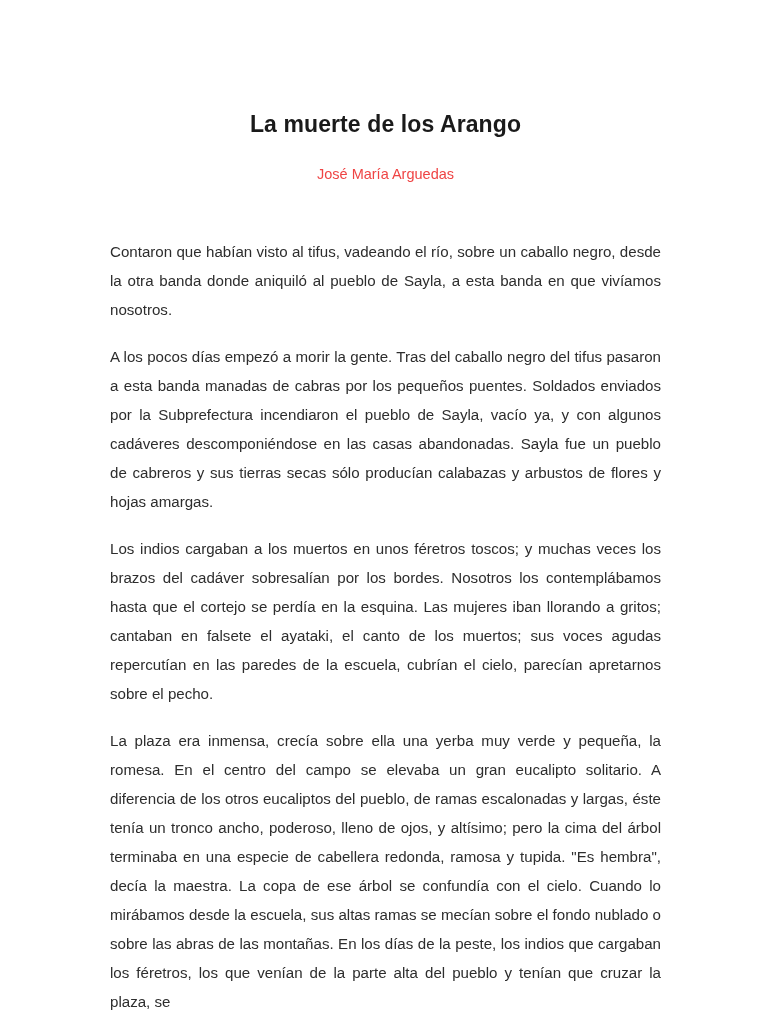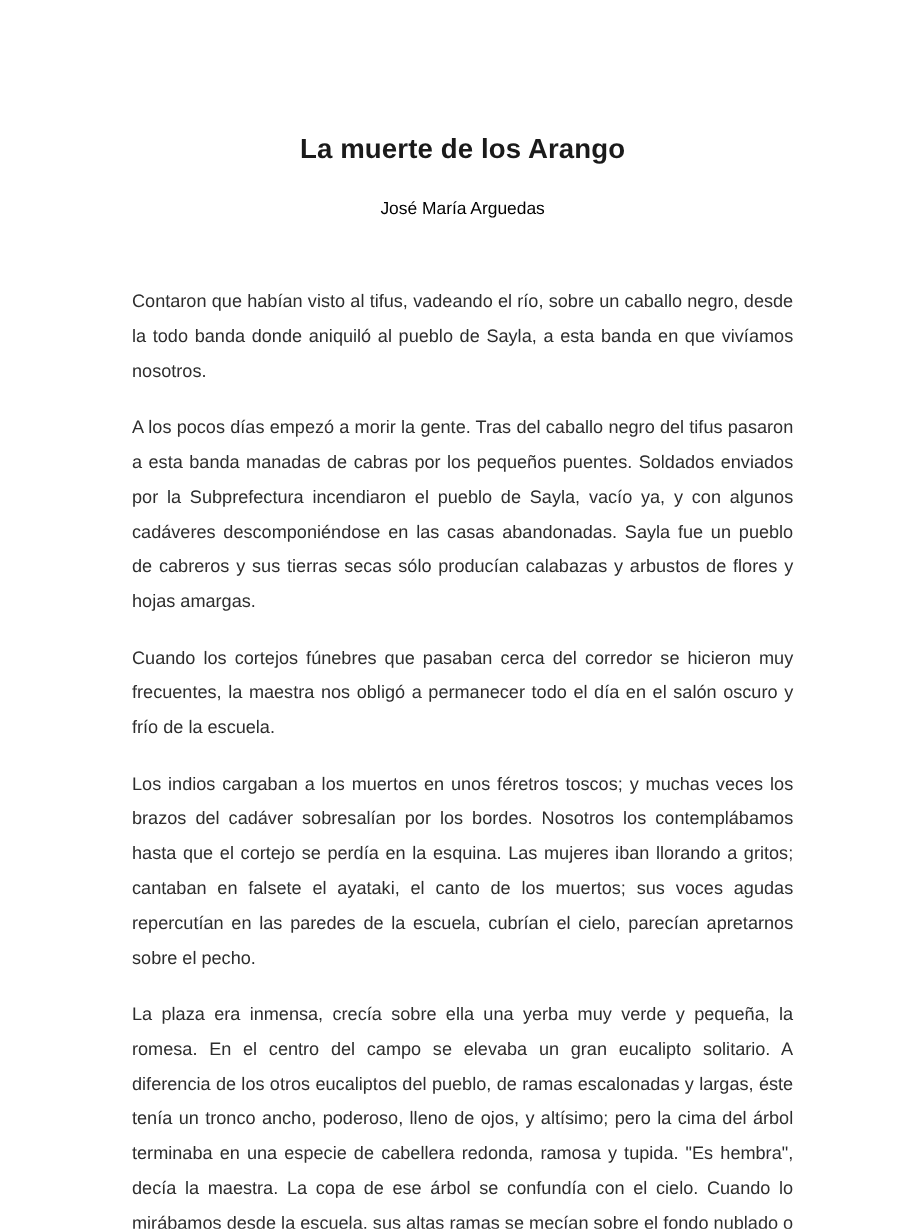--- a/index.html
+++ b/index.html
@@ -44,21 +44,21 @@
     line-height: 1.25;
   }
 
   .doc-author {
     margin: 0;
     padding: 0;
     padding-top: 26px;
     font-size: 14.5px;
     font-weight: normal;
     text-align: center;
-    color: #000000;
+    color: #ef4444;
     line-height: 1.3;
   }
 
   .body-text {
     padding-top: 53px;
   }
 
   .para {
     margin: 0 0 18px 0;
     padding: 0;
@@ -79,21 +79,20 @@
 <body>
 
 <div class="page">
   <div class="content">
 
     <h1 class="doc-title">La muerte de los Arango</h1>
 
     <p class="doc-author">José María Arguedas</p>
 
     <div class="body-text">
-      <p class="para">Contaron que habían visto al tifus, vadeando el río, sobre un caballo negro, desde la todo banda donde aniquiló al pueblo de Sayla, a esta banda en que vivíamos nosotros.</p>
+      <p class="para">Contaron que habían visto al tifus, vadeando el río, sobre un caballo negro, desde la otra banda donde aniquiló al pueblo de Sayla, a esta banda en que vivíamos nosotros.</p>
       <p class="para">A los pocos días empezó a morir la gente. Tras del caballo negro del tifus pasaron a esta banda manadas de cabras por los pequeños puentes. Soldados enviados por la Subprefectura incendiaron el pueblo de Sayla, vacío ya, y con algunos cadáveres descomponiéndose en las casas abandonadas. Sayla fue un pueblo de cabreros y sus tierras secas sólo producían calabazas y arbustos de flores y hojas amargas.</p>
-      <p class="para">Cuando los cortejos fúnebres que pasaban cerca del corredor se hicieron muy frecuentes, la maestra nos obligó a permanecer todo el día en el salón oscuro y frío de la escuela.</p>
       <p class="para">Los indios cargaban a los muertos en unos féretros toscos; y muchas veces los brazos del cadáver sobresalían por los bordes. Nosotros los contemplábamos hasta que el cortejo se perdía en la esquina. Las mujeres iban llorando a gritos; cantaban en falsete el ayataki, el canto de los muertos; sus voces agudas repercutían en las paredes de la escuela, cubrían el cielo, parecían apretarnos sobre el pecho.</p>
       <p class="para">La plaza era inmensa, crecía sobre ella una yerba muy verde y pequeña, la romesa. En el centro del campo se elevaba un gran eucalipto solitario. A diferencia de los otros eucaliptos del pueblo, de ramas escalonadas y largas, éste tenía un tronco ancho, poderoso, lleno de ojos, y altísimo; pero la cima del árbol terminaba en una especie de cabellera redonda, ramosa y tupida. "Es hembra", decía la maestra. La copa de ese árbol se confundía con el cielo. Cuando lo mirábamos desde la escuela, sus altas ramas se mecían sobre el fondo nublado o sobre las abras de las montañas. En los días de la peste, los indios que cargaban los féretros, los que venían de la parte alta del pueblo y tenían que cruzar la plaza, se</p>
     </div>
 
   </div>
 </div>
 
 </body></html>

